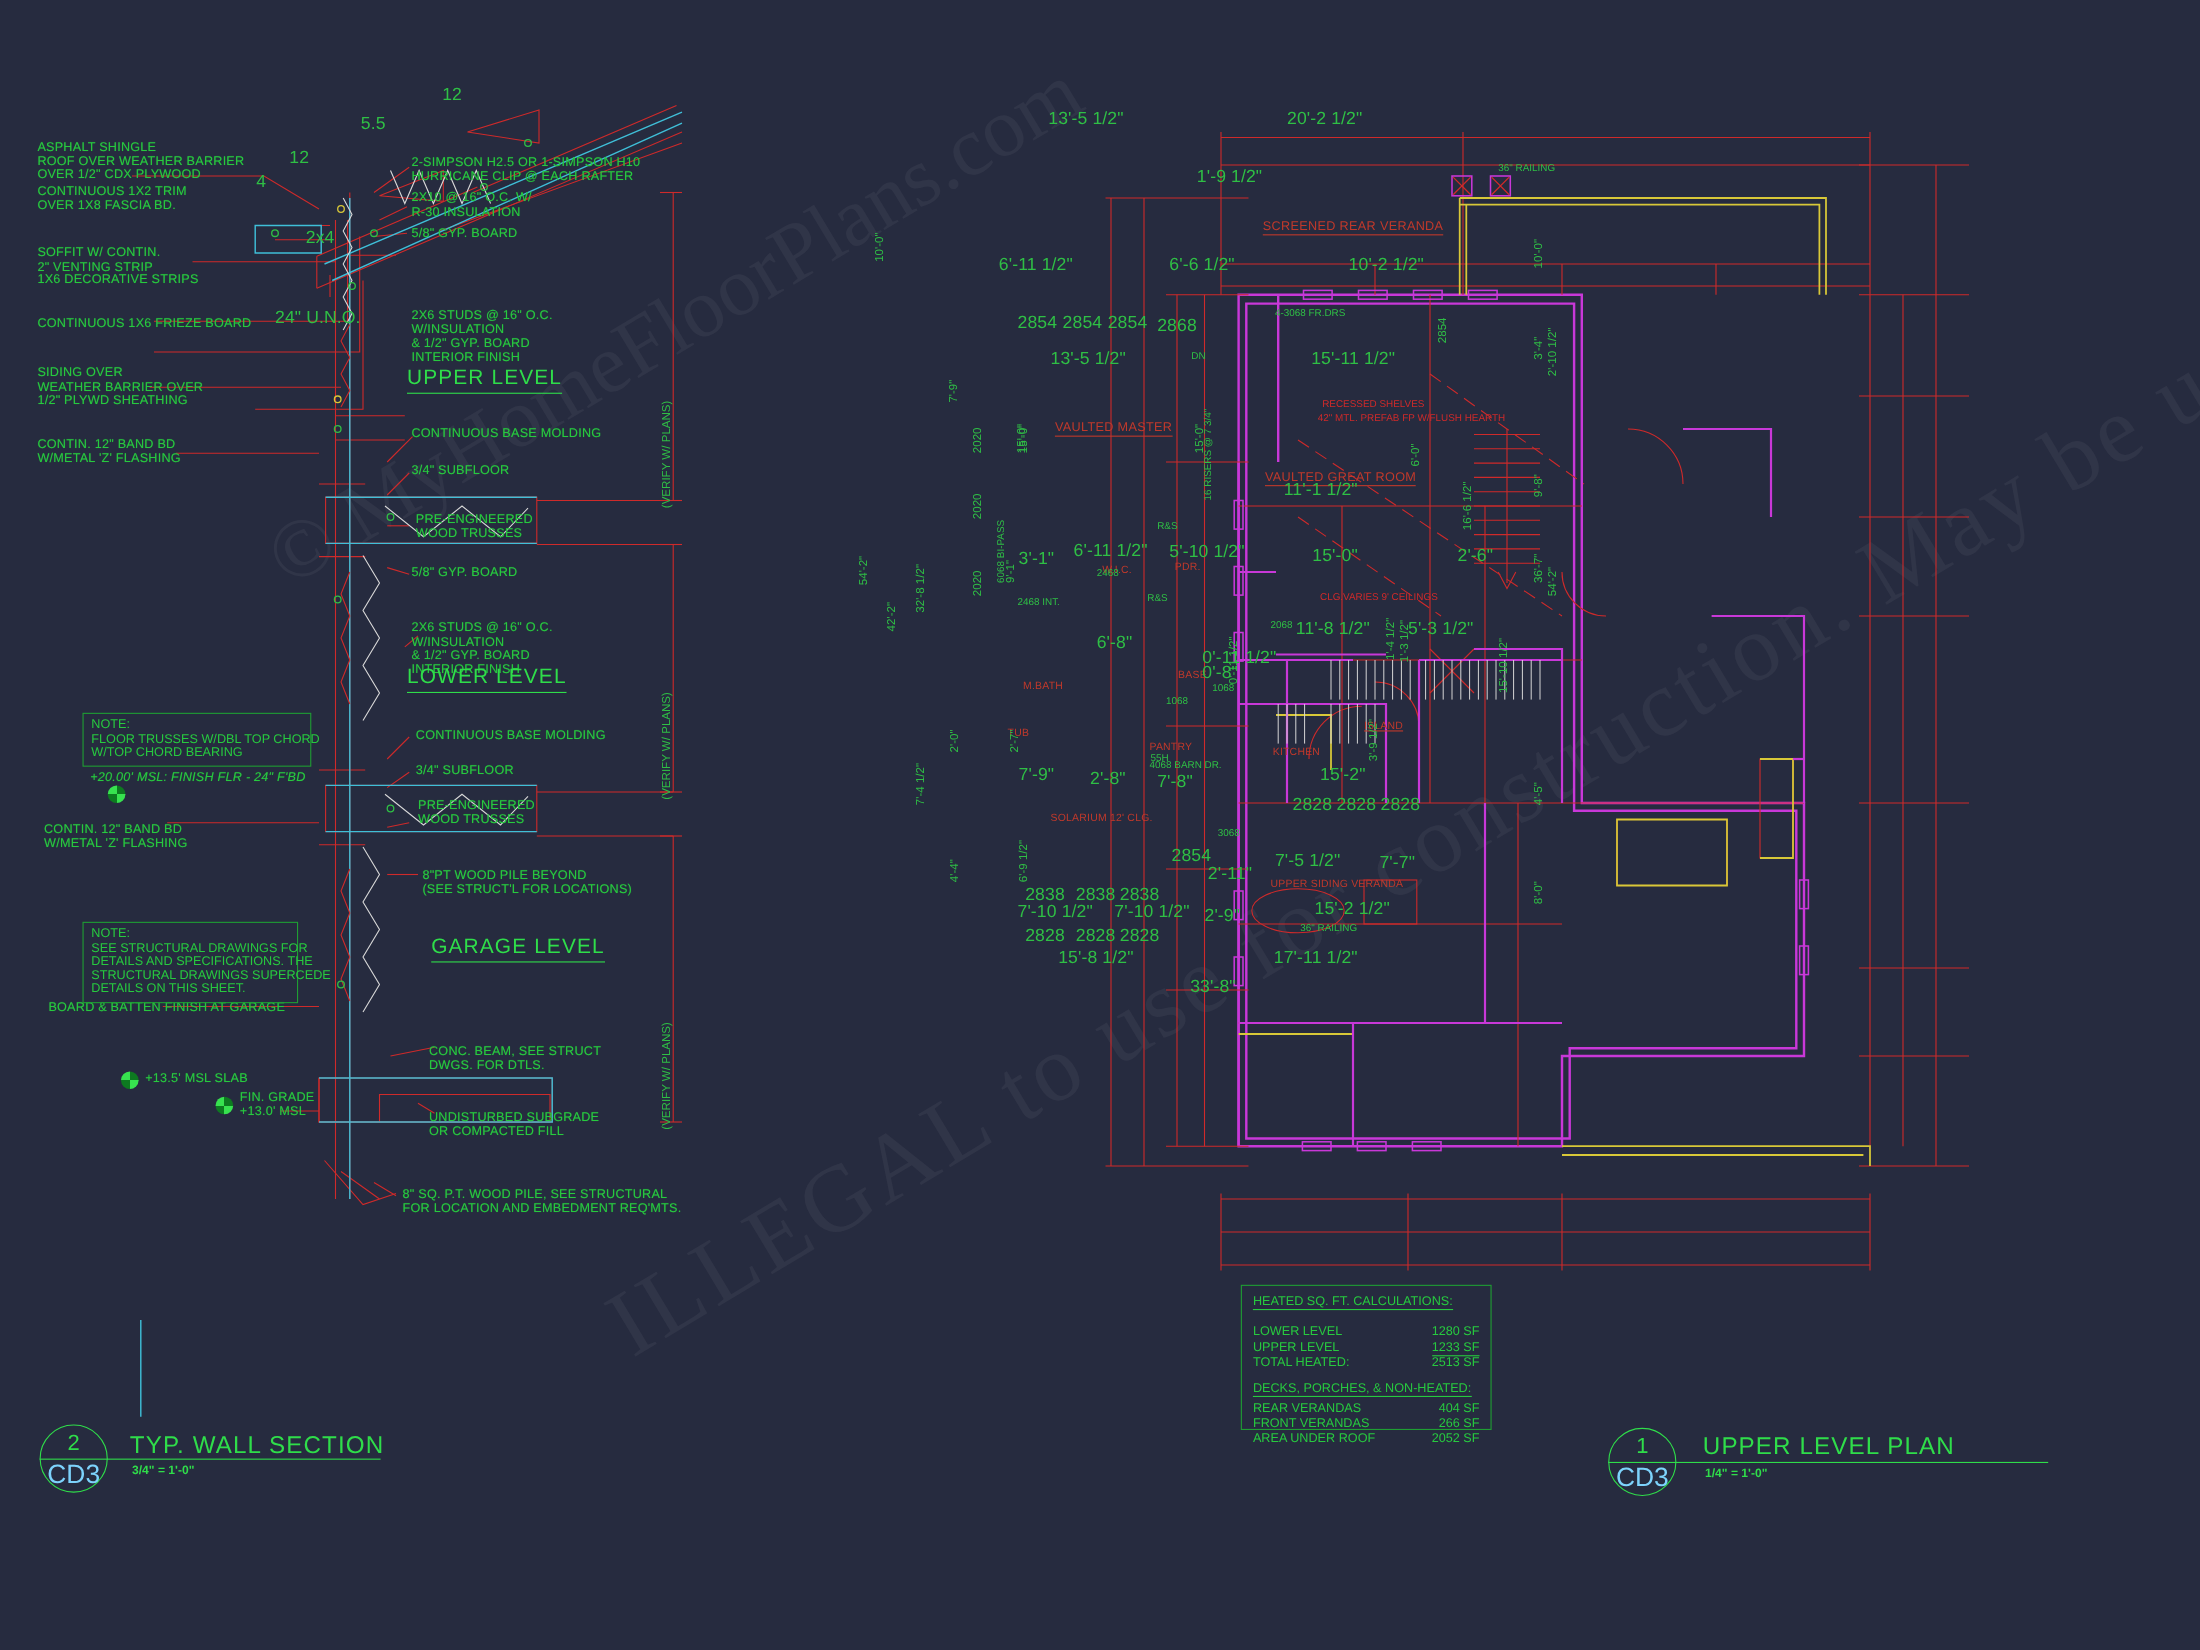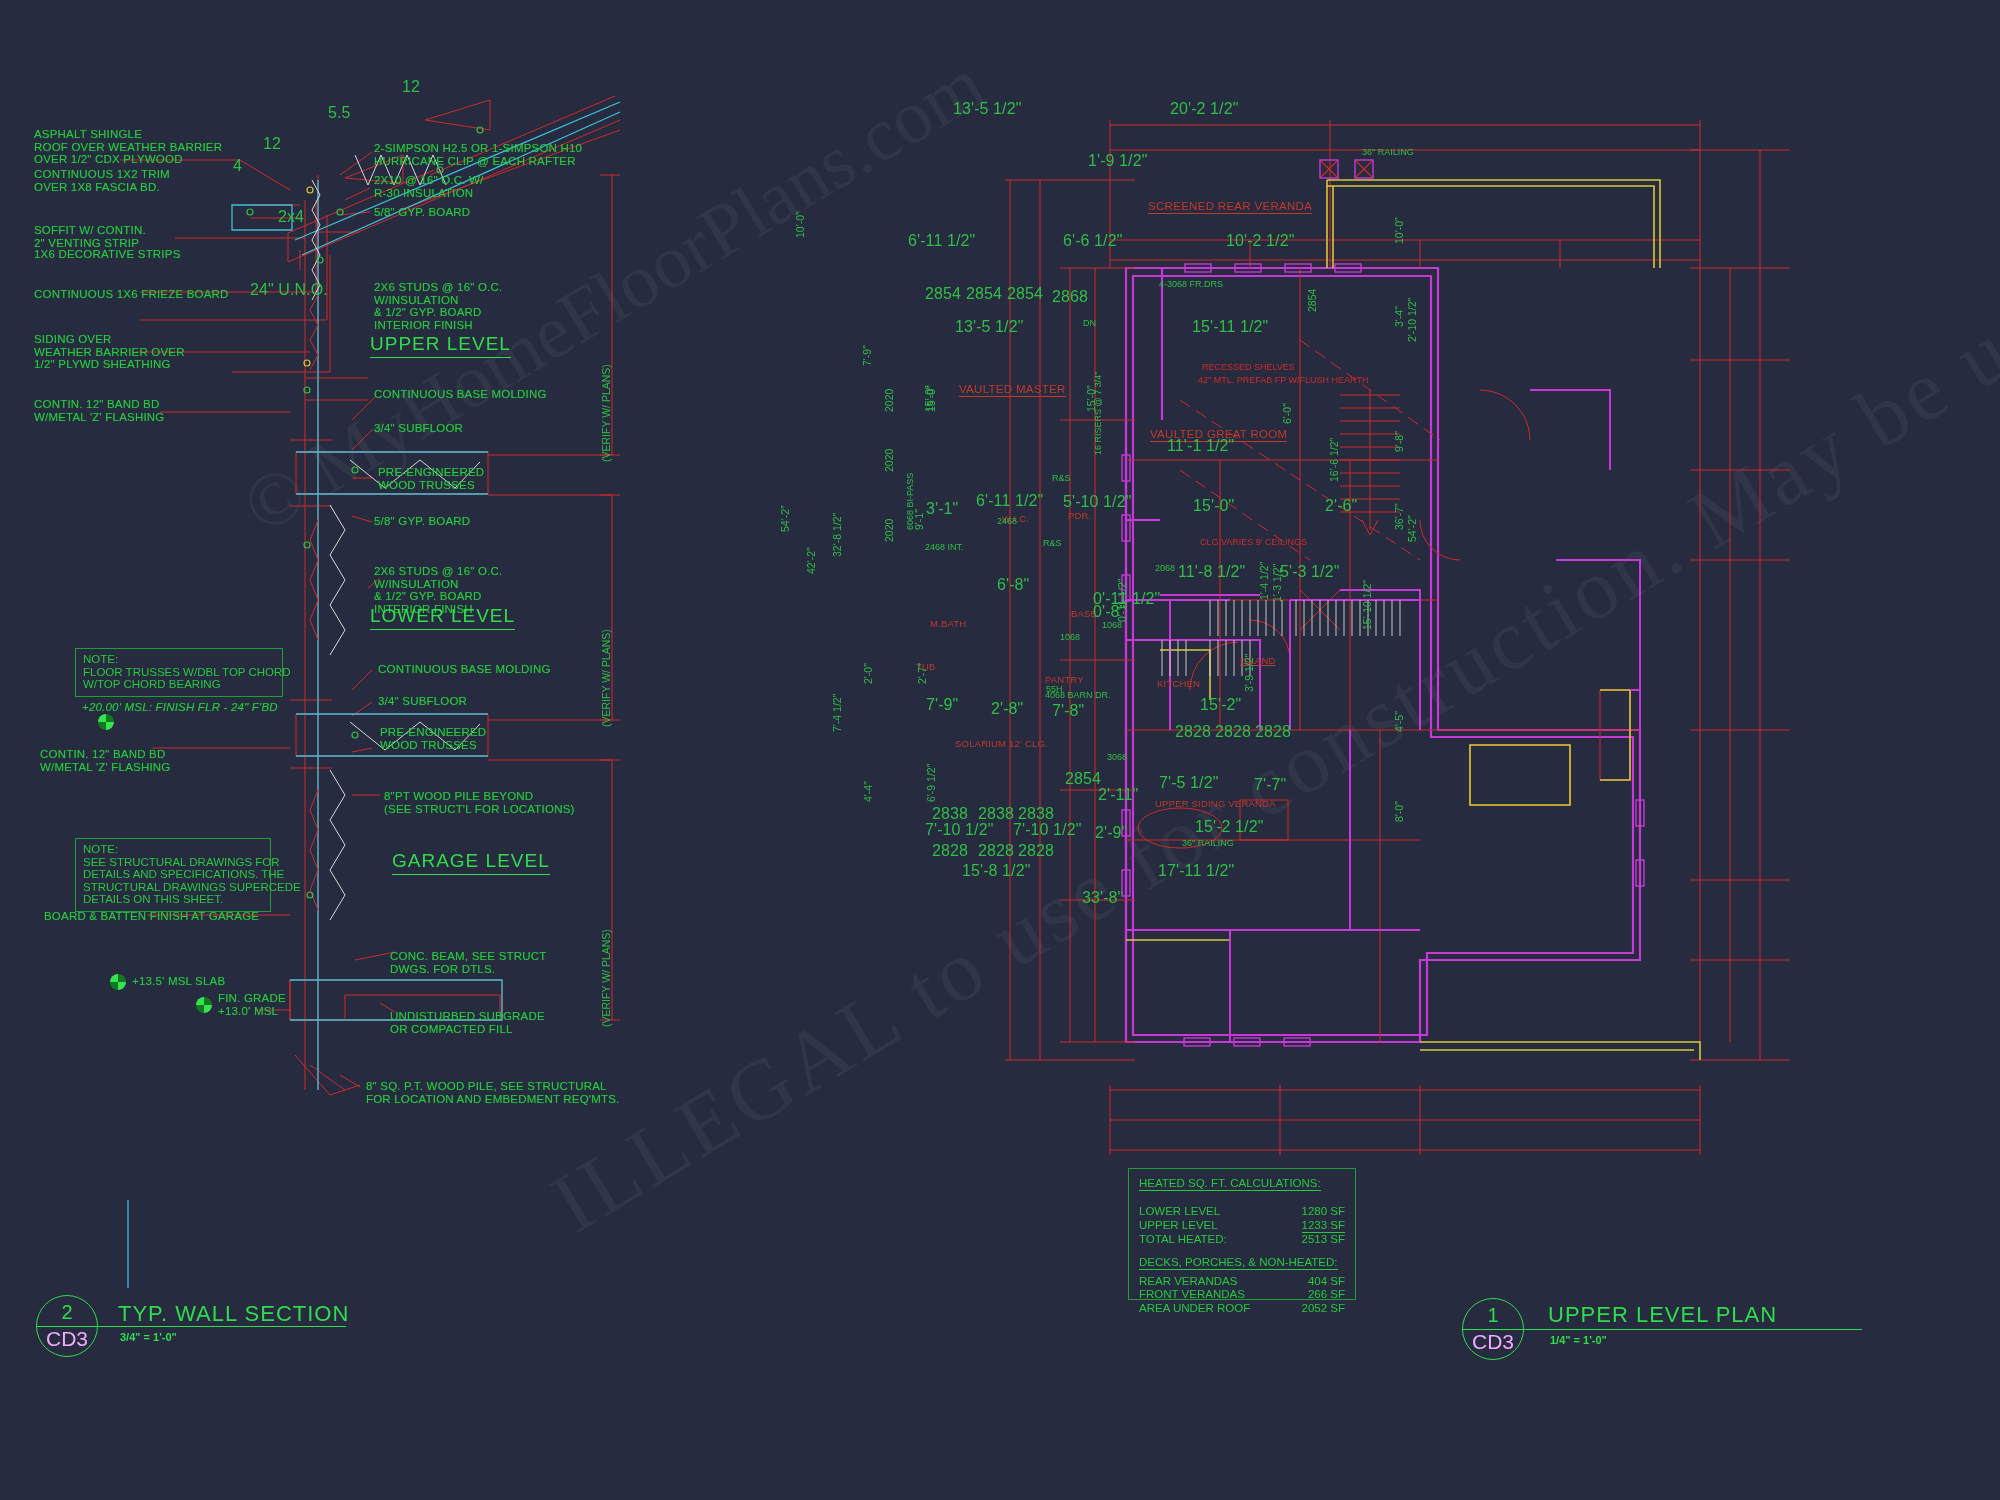--- a/index.html
+++ b/index.html
@@ -132,21 +132,21 @@
     border: 1.6px solid #2fdd4a;
     border-radius: 50%;
     box-sizing: border-box;
   }
   .tb-num {
     position: absolute; width: 62px; text-align: center;
     color: #2fdd4a; font-size: 20px; top: 6px;
   }
   .tb-sht {
     position: absolute; width: 62px; text-align: center;
-    color: #f0abfc; font-size: 21px; top: 32px;
+    color: #7dd3fc; font-size: 24px; top: 32px;
   }
   .tb-title {
     position: absolute; color: #2fdd4a;
     font-size: 22px; letter-spacing: 1px; white-space: nowrap;
   }
   .tb-scale {
     position: absolute; color: #2fdd4a;
     font-size: 11px; font-weight: bold; white-space: nowrap;
   }
   .tb-rule {

